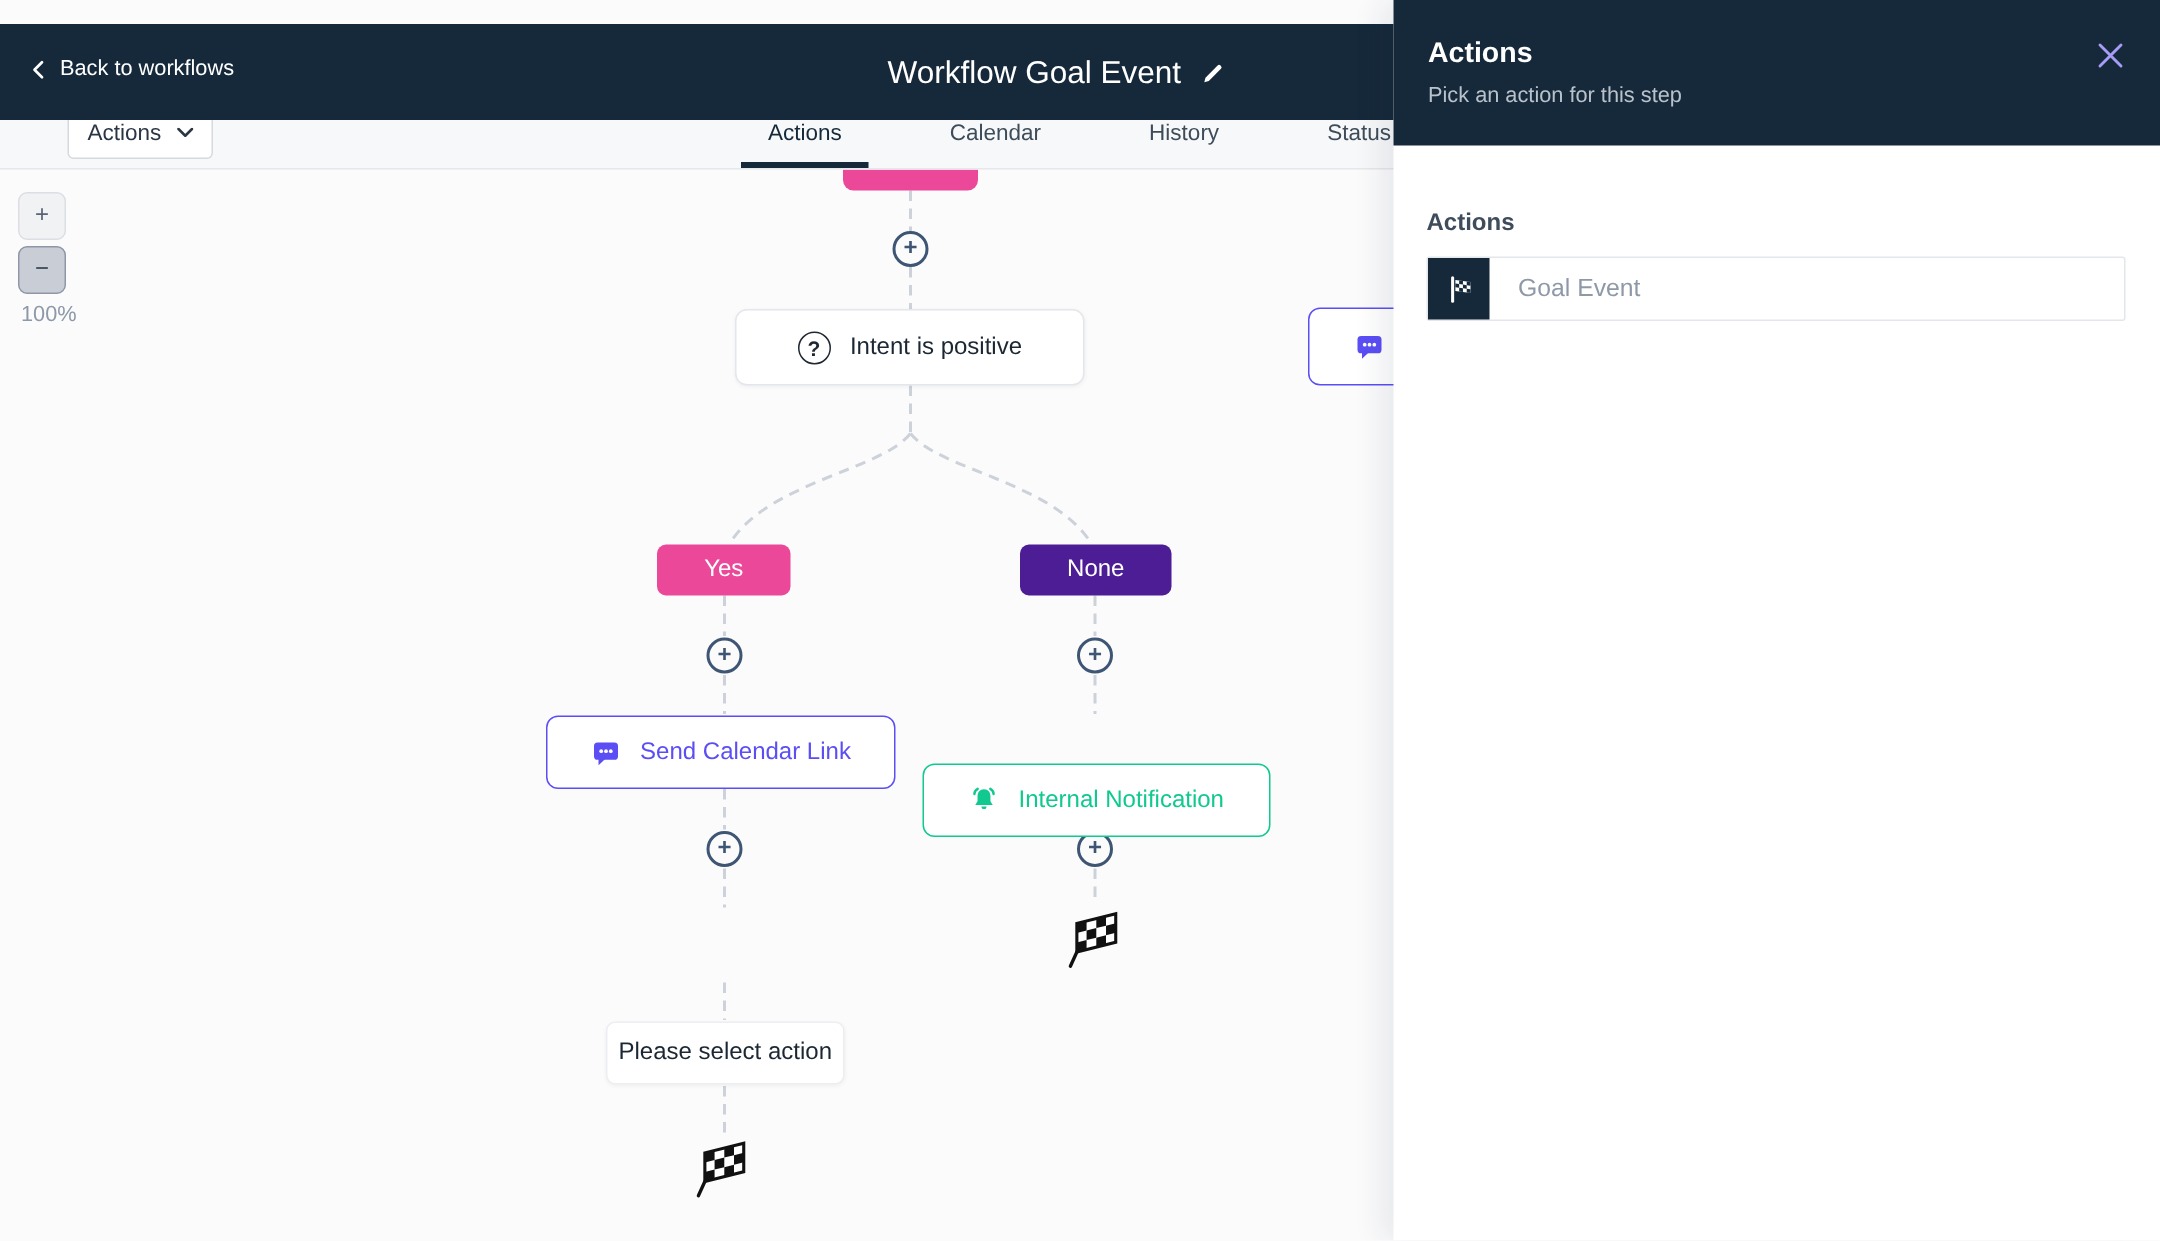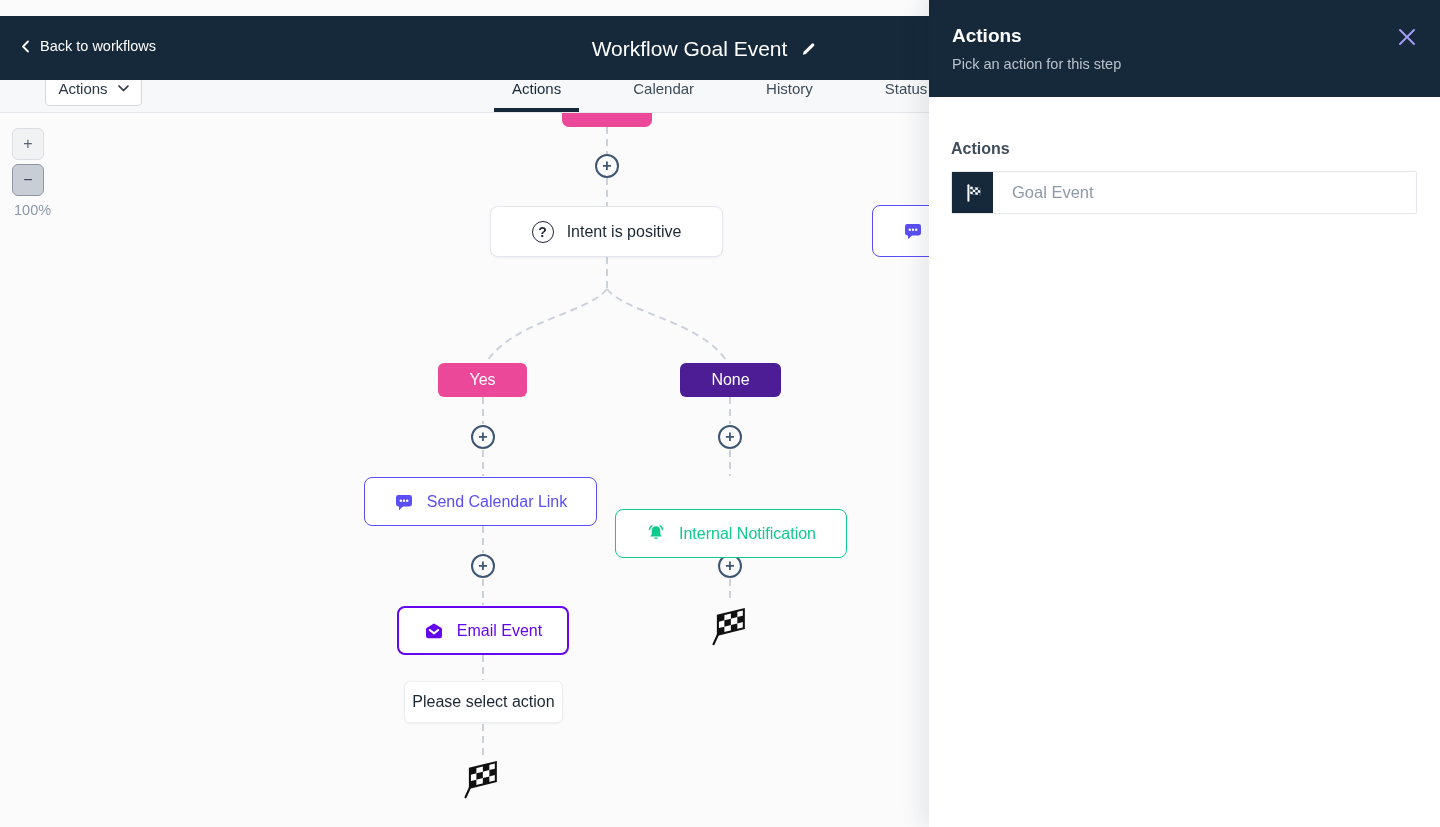--- a/index.html
+++ b/index.html
@@ -191,29 +191,20 @@
         <svg width="20" height="20" viewBox="0 0 20 20">
           <path fill="#10C98F" d="M10 2.2 C7.2 2.2 5.7 4.3 5.7 6.9 L5.7 10.2 L4.2 12.6 L15.8 12.6 L14.3 10.2 L14.3 6.9 C14.3 4.3 12.8 2.2 10 2.2 Z"></path>
           <path fill="#10C98F" d="M8.3 13.6 a1.7 1.7 0 0 0 3.4 0 Z"></path>
           <path stroke="#10C98F" stroke-width="1.6" fill="none" stroke-linecap="round" d="M3.6 5.4 C3.6 3.9 4.5 2.6 5.8 1.9"></path>
           <path stroke="#10C98F" stroke-width="1.6" fill="none" stroke-linecap="round" d="M16.4 5.4 C16.4 3.9 15.5 2.6 14.2 1.9"></path>
         </svg>
       </span>
       <span>Internal Notification</span>
     </div>
 
-    <div class="node violet-o" style="left:397px; top:493px; width:172px; height:49px;">
-      <span style="display:flex;">
-        <svg width="20" height="20" viewBox="0 0 20 20">
-          <path fill="#6506F0" d="M10 2.5 L17.2 6.8 a1.8 1.8 0 0 1 0.8 1.5 V15 a2.2 2.2 0 0 1 -2.2 2.2 H4.2 A2.2 2.2 0 0 1 2 15 V8.3 a1.8 1.8 0 0 1 0.8 -1.5 Z"></path>
-          <path stroke="#FFFFFF" stroke-width="2" fill="none" stroke-linecap="round" stroke-linejoin="round" d="M5.8 9 L10 12.4 L14.2 9"></path>
-        </svg>
-      </span>
-      <span>Email Event</span>
-    </div>
 
     <span class="flag" style="left:711px; top:491px;">
       <svg width="38" height="44" viewBox="0 0 44 48">
         <g transform="translate(8,12) skewY(-14)">
           <rect x="0" y="0" width="30" height="22" fill="#FFFFFF" stroke="#111111" stroke-width="2.4"></rect>
           <rect x="0" y="0" width="7.5" height="7.3" fill="#111111"></rect>
             <rect x="15" y="0" width="7.5" height="7.3" fill="#111111"></rect>
           <rect x="7.5" y="7.3" width="7.5" height="7.4" fill="#111111"></rect>
             <rect x="22.5" y="7.3" width="7.5" height="7.4" fill="#111111"></rect>
           <rect x="0" y="14.7" width="7.5" height="7.3" fill="#111111"></rect>

